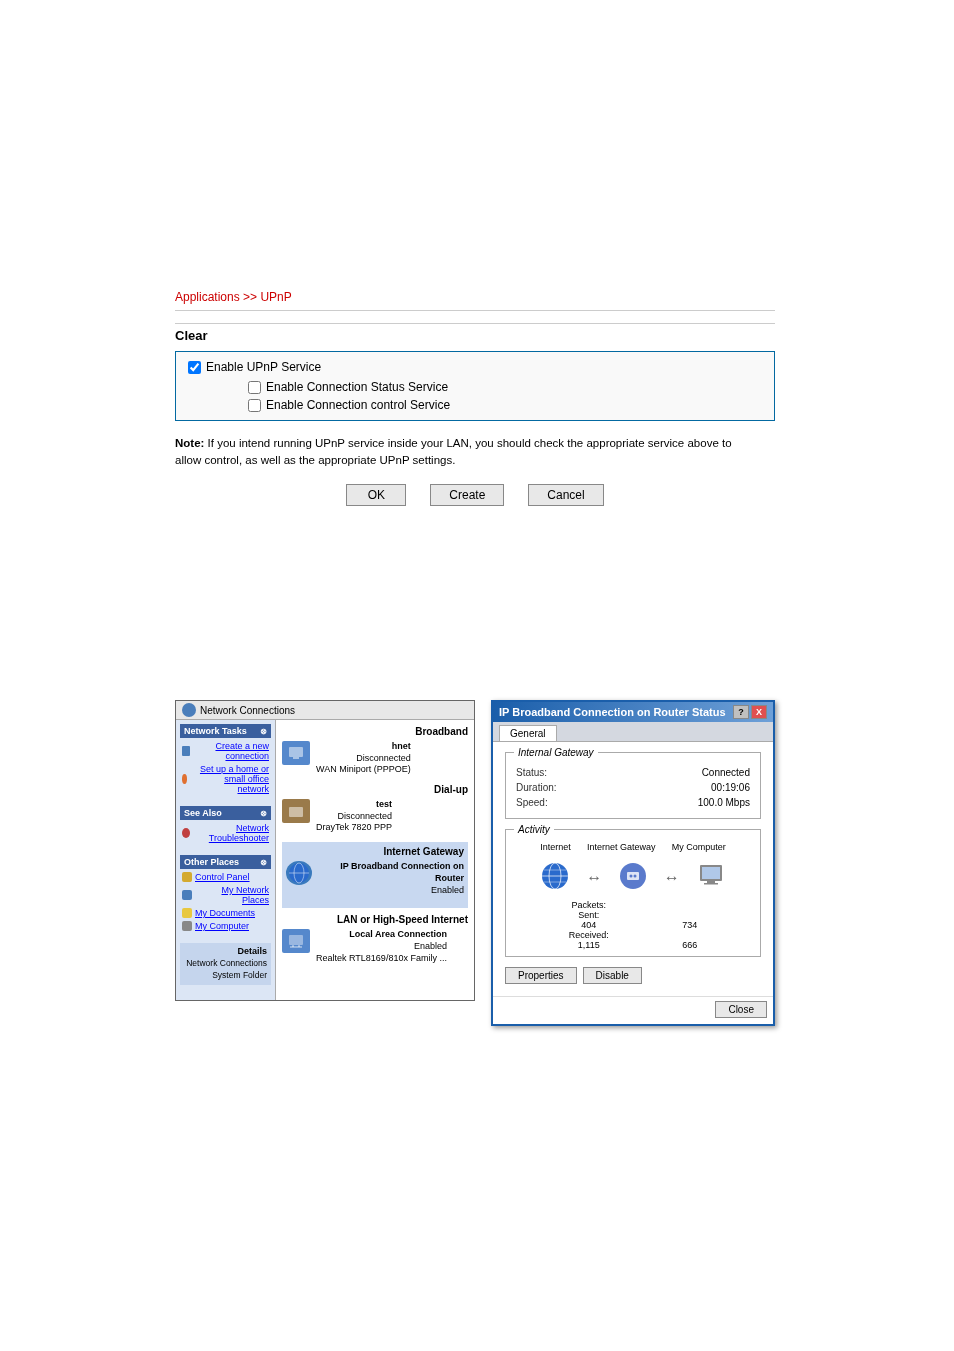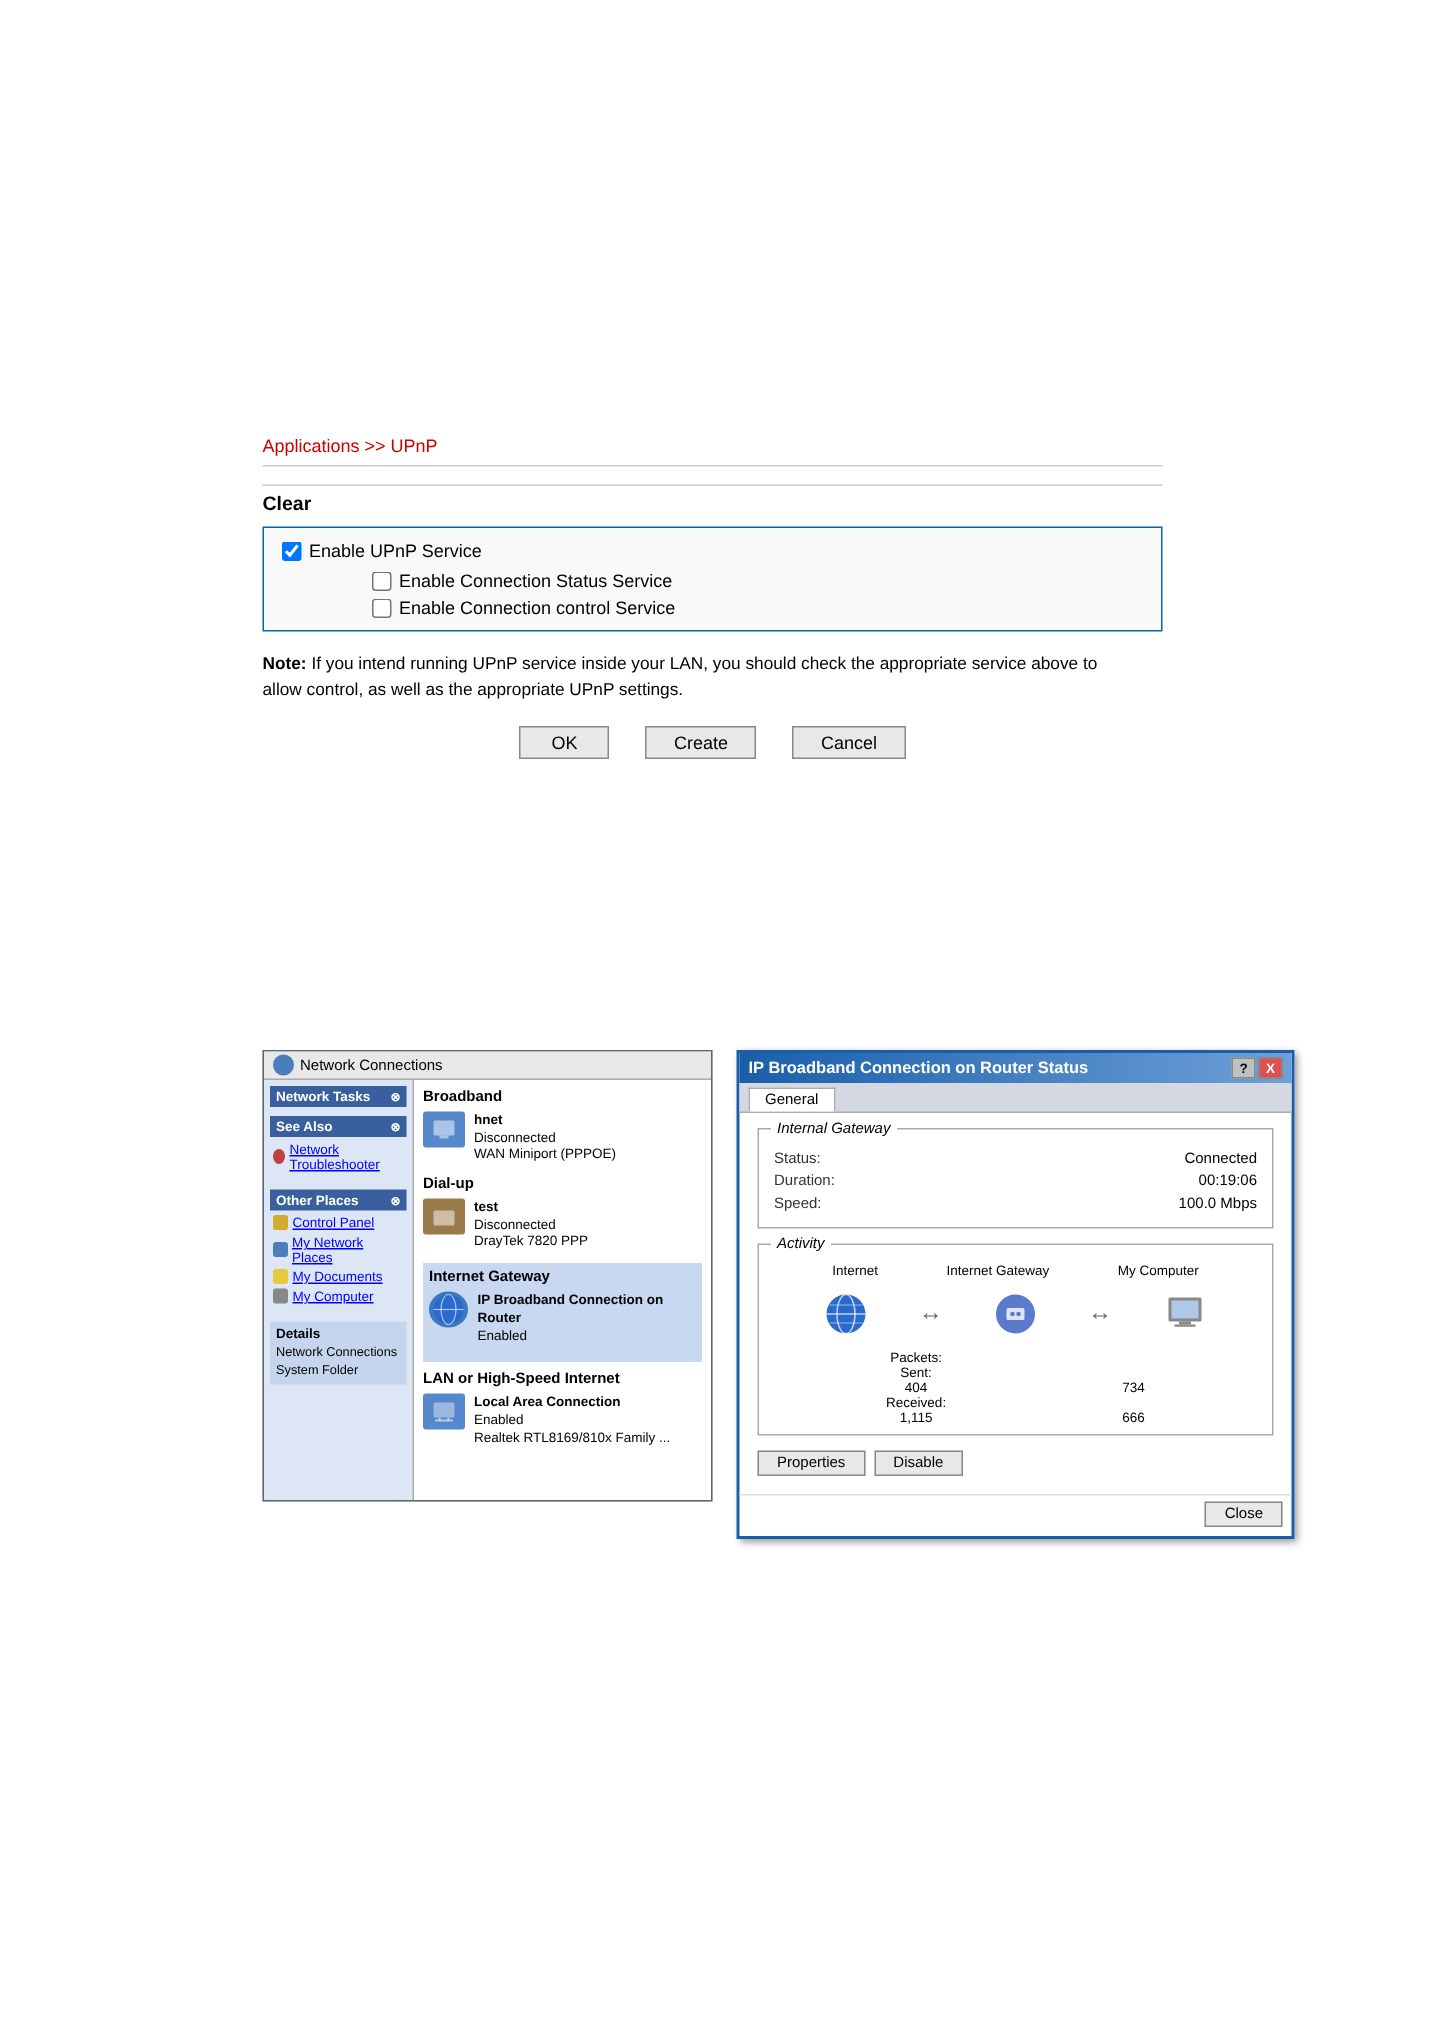--- a/index.html
+++ b/index.html
@@ -96,22 +96,23 @@
       left: 175px;
       display: flex;
       gap: 16px;
       align-items: flex-start;
     }
 
     
     .net-window {
       width: 300px;
       border: 1px solid #666;
-      background: #7dd3fc;
+      background: #a3a3a3;
       font-size: 10px;
+      text-align: right;
     }
 
     .net-window .address-bar {
       background: #e8e8e8;
       padding: 2px 6px;
       border-bottom: 1px solid #aaa;
       display: flex;
       align-items: center;
       gap: 4px;
       font-size: 10px;
@@ -244,21 +245,21 @@
     }
 
     .internet-gateway-group {
       background: #c8d8f0;
       padding: 4px;
       margin-bottom: 6px;
     }
 
     
     .status-window {
-      width: 372px;
+      width: 284px;
       border: 2px solid #1a5eaa;
       background: #fff;
       box-shadow: 2px 2px 5px rgba(0,0,0,0.4);
     }
 
     .status-titlebar {
       background: linear-gradient(to right, #1a5eaa, #6ea0d8);
       color: #fff;
       padding: 3px 6px;
       display: flex;
@@ -472,20 +473,30 @@
       <span class="addr-icon"></span>
       <span>Network Connections</span>
     </div>
     <div class="net-window-body">
       <div class="left-panel">
         <div class="panel-section">
           <div class="panel-section-header">
             <span>Network Tasks</span>
             <span class="chevron">⊗</span>
           </div>
+          <div class="panel-section-body">
+            <div class="item">
+              <span class="item-icon" style="background:#4a7ebb;width:10px;height:10px;border-radius:1px;"></span>
+              <span>Create a new connection</span>
+            </div>
+            <div class="item">
+              <span class="item-icon" style="background:#e07030;width:10px;height:10px;border-radius:50%;"></span>
+              <span>Set up a home or small office network</span>
+            </div>
+          </div>
         </div>
         <div class="panel-section">
           <div class="panel-section-header">
             <span>See Also</span>
             <span class="chevron">⊗</span>
           </div>
           <div class="panel-section-body">
             <div class="item">
               <span class="item-icon" style="background:#c04040;width:10px;height:10px;border-radius:50%;"></span>
               <span>Network Troubleshooter</span>

